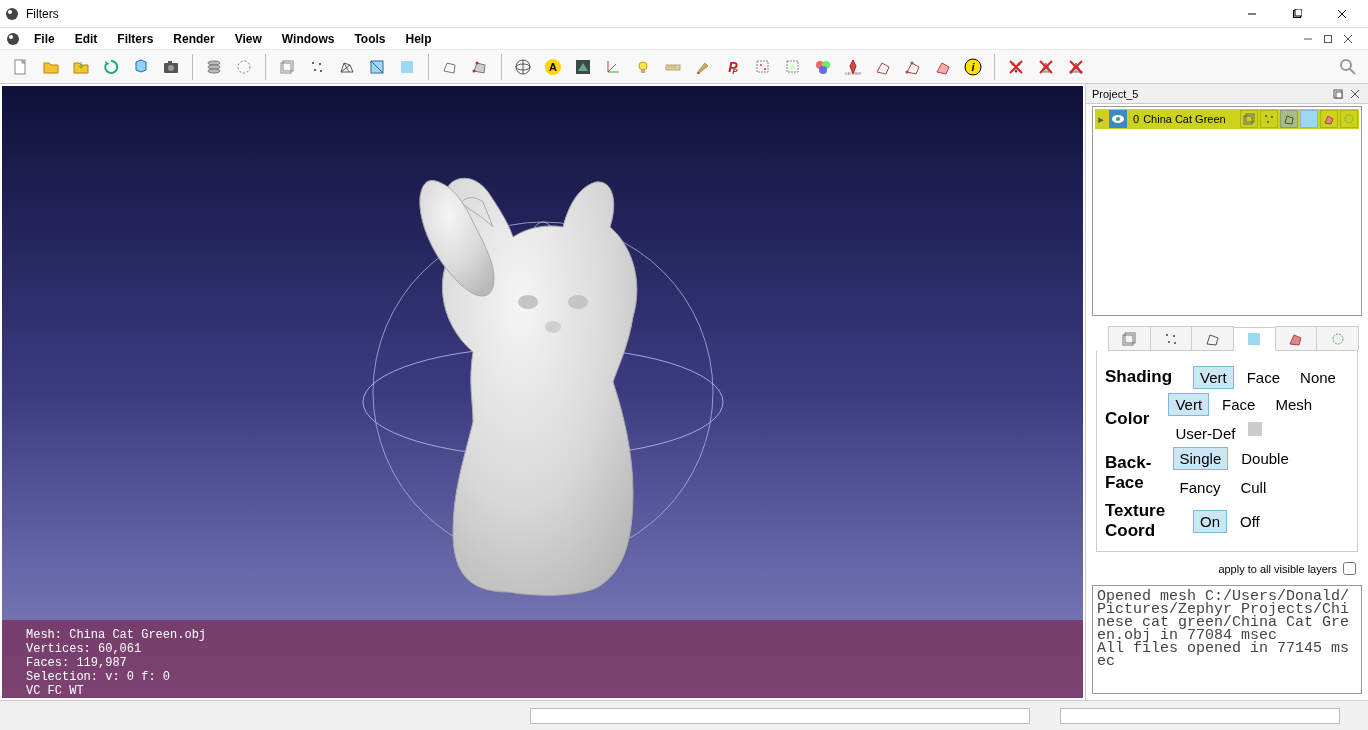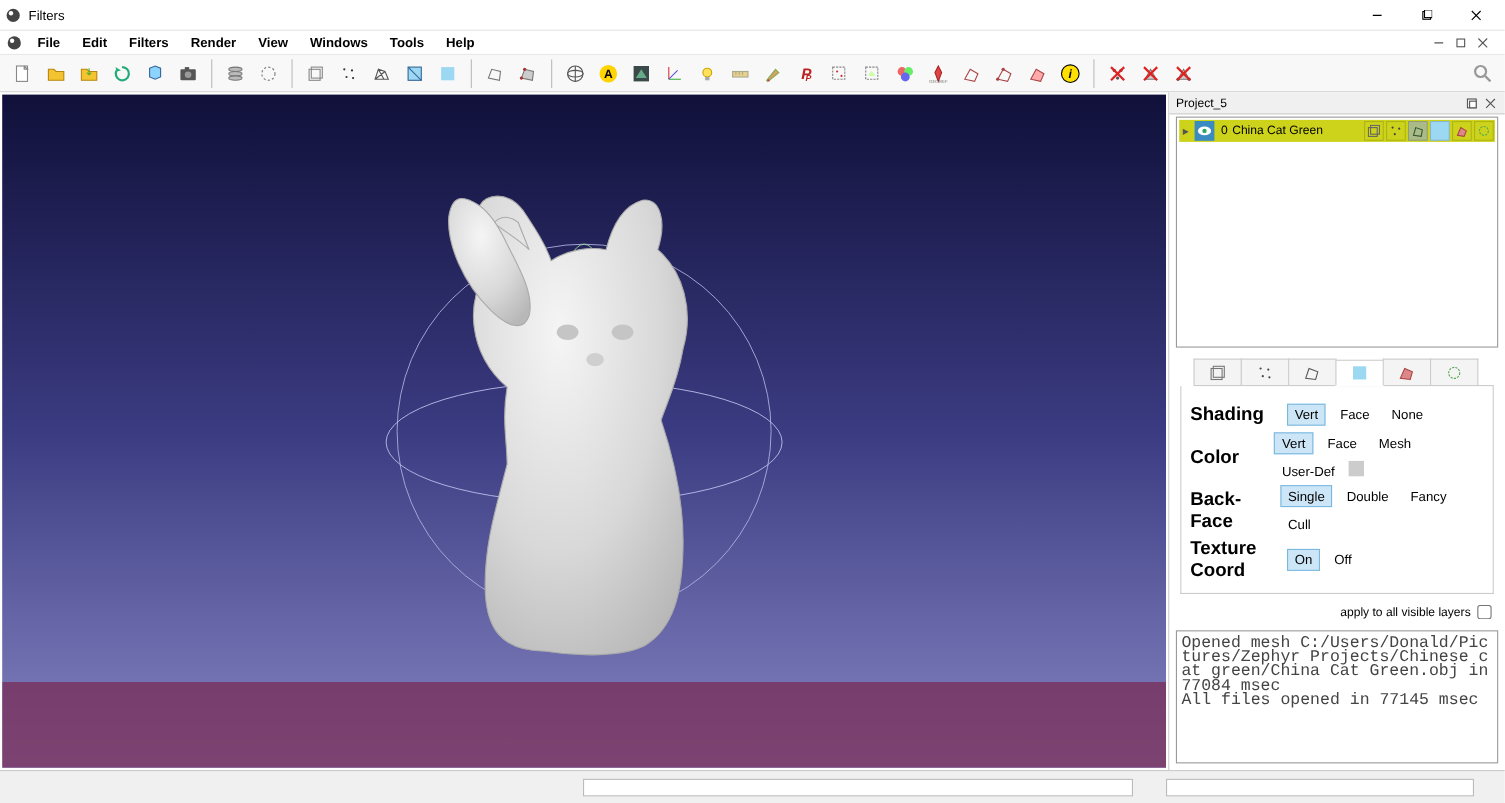--- a/index.html
+++ b/index.html
@@ -36,21 +36,21 @@
   .model { position:absolute; left:50%; top:50%; transform:translate(-50%,-50%); }
   
   
   .info-overlay { position:absolute; left:0; right:0; bottom:0; height:78px; background: rgba(120,40,80,0.72); color:#fff; font-family:"Consolas","Courier New",monospace; font-size:12px; display:flex;}
   .info-col { padding:8px 12px; }
   .info-col.left { width:400px; padding-left:92px;}
   .info-col.right { padding-left:24px; }
   .info-line { line-height:14px; white-space:pre;}
   
   
-  .rightpanel { width:306px; background:#fff; border-left:1px solid #ccc; display:flex; flex-direction:column;}
+  .rightpanel { width:283px; background:#fff; border-left:1px solid #ccc; display:flex; flex-direction:column;}
   .dock-title { height:20px; background:#f0f0f0; border-bottom:1px solid #ccc; display:flex; align-items:center; padding:0 6px; font-size:11px;}
   .dock-title .spacer {flex:1;}
   .dock-title .di { width:14px;height:14px;margin-left:3px;display:flex;align-items:center;justify-content:center;cursor:pointer;}
   
   .layer-tree { height:210px; border:1px solid #999; margin:2px 6px 6px 6px; background:#fff; padding:2px; overflow:auto;}
   .layer-row { display:flex; align-items:center; background:#cdd31a; height:20px; font-size:11px;}
   .layer-row .expand { width:12px; text-align:center; color:#555;}
   .layer-row .eye { width:18px;height:18px;background:#3a8bbf;margin:0 2px;display:flex;align-items:center;justify-content:center;}
   .layer-row .idx { margin:0 4px;}
   .layer-row .name { flex:1;}
@@ -59,21 +59,21 @@
   .layer-label { padding:2px 8px; font-size:11px;}
   
   .mode-tabs { display:flex; margin:4px 10px 0 22px; border-bottom:1px solid #ccc;}
   .mode-tab { width:44px; height:24px; border:1px solid #ccc; border-bottom:none; margin-right:-1px; background:#f4f4f4; display:flex;align-items:center;justify-content:center;cursor:pointer;}
   .mode-tab.active { background:#fff; border-bottom:1px solid #fff; position:relative; top:1px;}
   
   .params { border:1px solid #ccc; margin:0 10px 6px 10px; padding:10px 8px 8px 8px; border-top:none;}
   .param-row { display:flex; align-items:center; min-height:28px; margin:2px 0;}
   .param-label { width:88px; font-weight:600; font-size:17px;}
   .param-opts { display:flex; gap:6px; flex-wrap:wrap;}
-  .opt { padding:2px 6px; font-size:12px; cursor:pointer; border:1px solid transparent;}
+  .opt { padding:2px 6px; font-size:15px; cursor:pointer; border:1px solid transparent;}
   .opt.active { background:#cde6f7; border:1px solid #7ab8e0;}
   .swatch { width:14px;height:14px;background:#ccc;display:inline-block;vertical-align:middle;}
   
   .apply-row { display:flex; justify-content:flex-end; align-items:center; padding:4px 12px; font-size:11px;}
   .apply-row input { margin-left:6px;}
   
   .log { flex:1; border:1px solid #999; margin:6px; padding:4px; font-family:Liberation Mono, monospace; font-size:15px; color:#444; line-height:13px; overflow:auto; white-space:pre-wrap; word-break:break-all;}
   
   
   .statusbar { position:absolute; left:0; right:0; bottom:0; height:30px; background:#f0f0f0; border-top:1px solid #ccc; display:flex; align-items:center;}
@@ -422,20 +422,27 @@
                    C 200 425 160 425 130 420 Z" fill="url(#g)" stroke="#aaa" stroke-width="1"></path>
 
           <path d="M70 15 C 55 5 45 5 42 25 C 40 50 55 85 80 110 C 95 125 110 130 115 115 C 120 95 105 70 95 50 C 88 35 80 22 70 15 Z" fill="url(#g)" stroke="#aaa" stroke-width="1"></path>
 
           <ellipse cx="150" cy="130" rx="10" ry="7" fill="#c5c5c5"></ellipse>
           <ellipse cx="200" cy="130" rx="10" ry="7" fill="#c5c5c5"></ellipse>
           <ellipse cx="175" cy="155" rx="8" ry="6" fill="#cfcfcf"></ellipse>
         </svg>
       </div>
       <div class="info-overlay">
+        <div class="info-col right">
+          <div class="info-line">Mesh: China Cat Green.obj</div>
+          <div class="info-line">Vertices: 60,061</div>
+          <div class="info-line">Faces: 119,987</div>
+          <div class="info-line">Selection: v: 0 f: 0</div>
+          <div class="info-line">VC FC WT</div>
+        </div>
       </div>
     </div>
   </div>
 
   <div class="rightpanel">
     <div class="dock-title">
       <span>Project_5</span>
       <span class="spacer"></span>
       <span class="di">
           <svg width="10" height="10">

